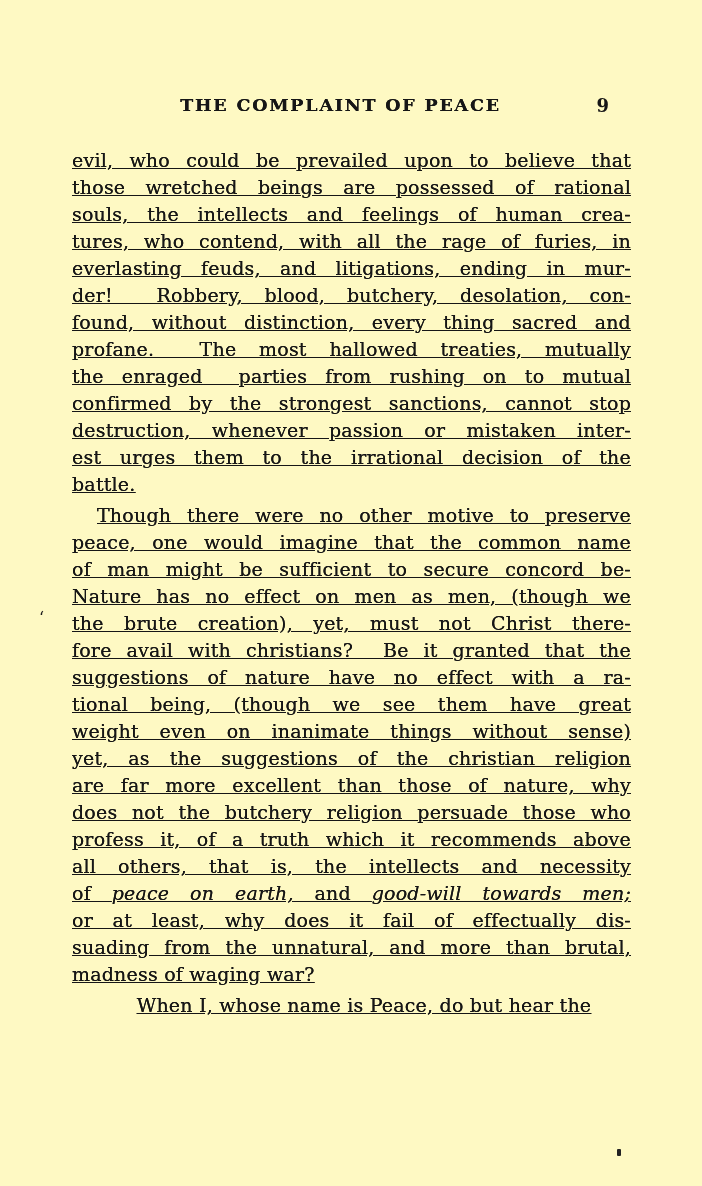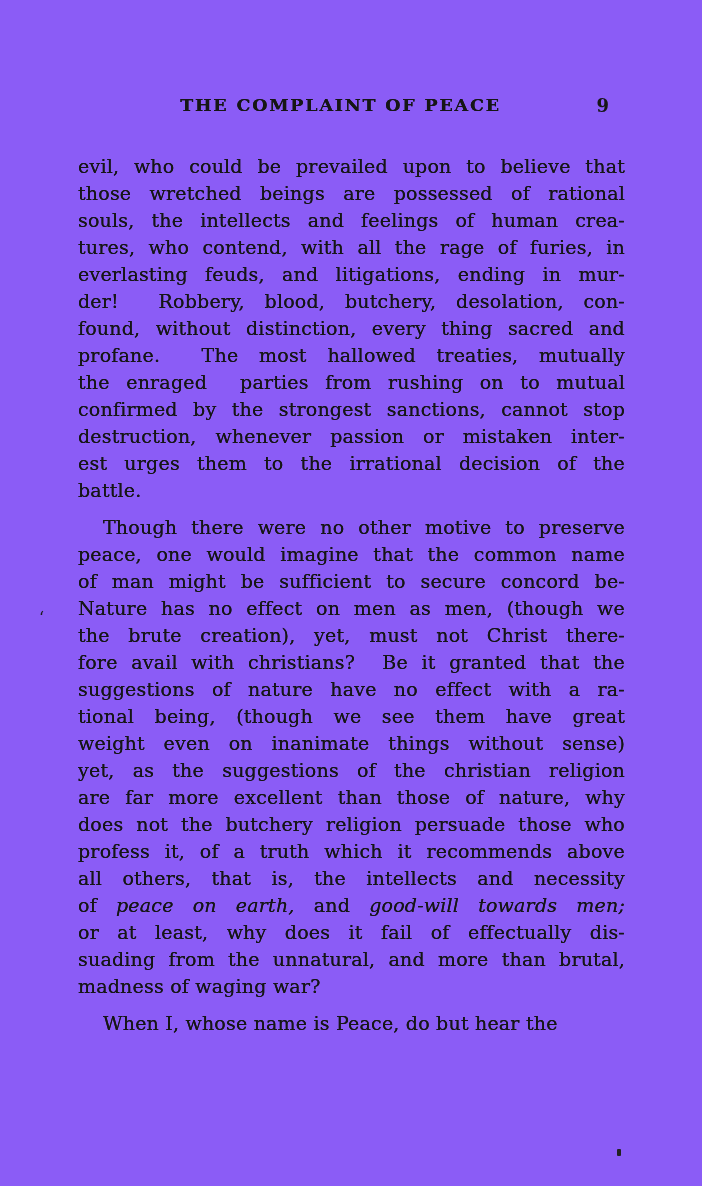--- a/index.html
+++ b/index.html
@@ -46,31 +46,32 @@
   .page-body {
     position: absolute;
     top: 143px;
     left: 68px;
     width: 567px;
     font-size: 19px;
     line-height: 27px;
     letter-spacing: 0.2px;
     text-shadow: 0 0 0.35px currentColor;
   }
-  .paragraph { margin: 10px; }
+  .paragraph { margin: 4px; text-decoration: underline; }
   .line {
     height: 27px;
     overflow: hidden;
   }
   .line.just {
     text-align: justify;
     text-align-last: justify;
   }
   .line.indent {
     padding-left: 25px;
+    text-align: center;
   }
   .it { font-style: italic; }
   
   .margin-mark {
     position: absolute;
     left: 39px;
     top: 608px;
     font-size: 16px;
     color: #1c1c1c;
   }
@@ -80,21 +81,21 @@
     top: 1149px;
     width: 4px;
     height: 7px;
     background: #222222;
     border-radius: 1px;
   }
 </style>
 </head>
 <body>
 
-<div class="book-page" style="background: #8b5cf6; color: rgb(22, 22, 22);">
+<div class="book-page" style="background: #fef9c3; color: rgb(22, 22, 22);">
 
   <div class="running-header">
     <span class="header-title">THE COMPLAINT OF PEACE</span>
     <span class="page-number">9</span>
   </div>
 
   <div class="page-body">
 
   <div class="paragraph">
         <div class="line just"><span>evil, who could be prevailed upon to believe that</span></div>

